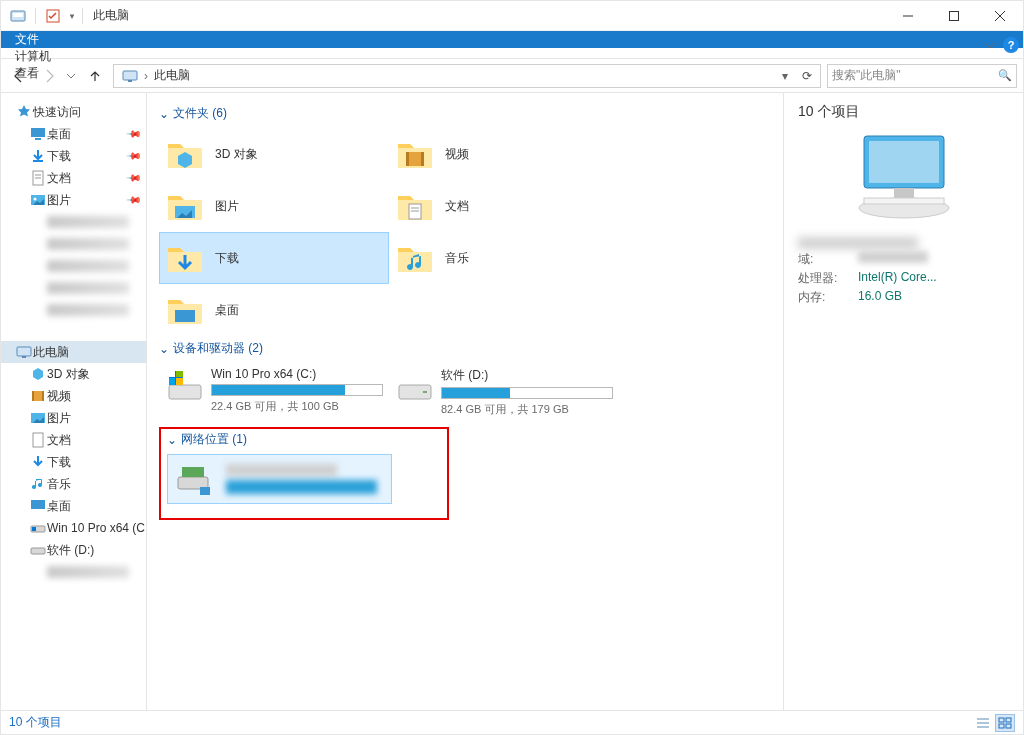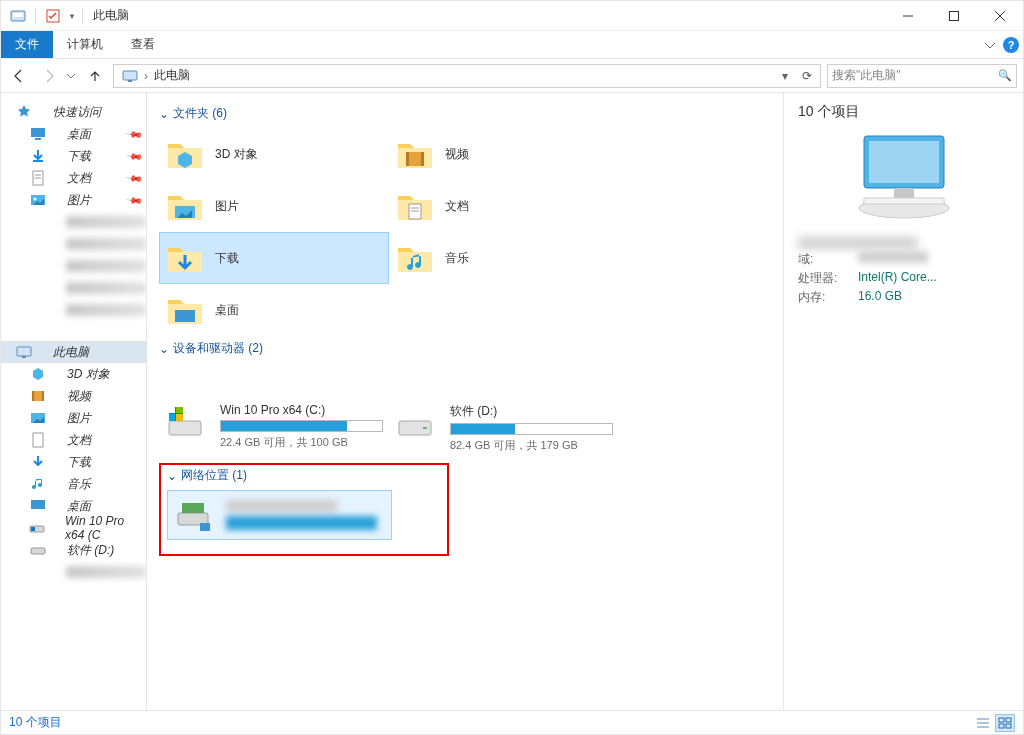--- a/index.html
+++ b/index.html
@@ -9,21 +9,21 @@
   
   .titlebar { height: 30px; display: flex; align-items: center; padding: 0 0 0 6px; background: #fff; border-bottom: 1px solid #f0f0f0; }
   .titlebar .qat { display: flex; align-items: center; gap: 2px; }
   .qat-item { width: 22px; height: 22px; display: flex; align-items: center; justify-content: center; }
   .titlebar .sep { width: 1px; height: 16px; background: #ddd; margin: 0 4px; }
   .titlebar .title { margin-left: 6px; }
   .titlebar .spacer { flex: 1; }
   .winbtn { width: 46px; height: 30px; display: flex; align-items: center; justify-content: center; }
 
   
-  .ribbon { height: 28px; display: flex; align-items: stretch; border-bottom: 1px solid #e5e5e5; position: relative; }
+  .ribbon { height: 28px; display: flex; align-items: stretch; border-bottom: 1px solid #e5e5e5; position: relative; flex-direction: column; }
   .ribbon .tab { padding: 0 14px; display: flex; align-items: center; cursor: default; }
   .ribbon .tab.file { background: #1979ca; color: #fff; }
   .ribbon .right-ctrls { position: absolute; right: 4px; top: 0; height: 100%; display: flex; align-items: center; gap: 8px; }
   .helpcircle { width: 16px; height: 16px; border-radius: 50%; background: #1e88e5; color: #fff; display: flex; align-items: center; justify-content: center; font-size: 11px; font-weight: bold; }
 
   
   .addr-row { height: 34px; display: flex; align-items: center; gap: 6px; padding: 4px 6px; border-bottom: 1px solid #e5e5e5; }
   .nav-arrow { width: 24px; height: 24px; display: flex; align-items: center; justify-content: center; color: #7a7a7a; }
   .nav-arrow.enabled { color: #333; }
   .history-drop { width: 10px; color: #666; }
@@ -32,39 +32,39 @@
   .addr-sep { color: #777; }
   .addr-right { margin-left: auto; display: flex; }
   .addr-right .btn { width: 22px; display: flex; align-items: center; justify-content: center; }
   .search-box { width: 190px; height: 24px; border: 1px solid #cfcfcf; display: flex; align-items: center; padding: 0 4px; color: #888; justify-content: space-between; }
 
   
   .body { flex: 1; display: flex; min-height: 0; }
 
   
   .navpane { width: 146px; border-right: 1px solid #e5e5e5; overflow: hidden; padding-top: 8px; }
-  .nav-item { display: flex; align-items: center; height: 22px; padding-left: 14px; gap: 20px; position: relative; font-style: italic; }
+  .nav-item { display: flex; align-items: center; height: 22px; padding-left: 14px; gap: 0; position: relative; }
   .nav-item.indent { padding-left: 28px; }
   .nav-item.selected { background: #d8e6f2; }
   .nav-item .pin { position: absolute; right: 6px; color: #7a7a7a; font-size: 10px; transform: rotate(45deg); }
   .nav-icon { width: 18px; height: 18px; display: flex; align-items: center; justify-content: center; }
   .nav-group-gap { height: 10px; }
   .blur-row { filter: blur(3px); }
   .blur-block { width: 70%; height: 12px; background: linear-gradient(90deg,#c7c7c7,#e0e0e0); border-radius:2px; }
 
   
   .content { flex: 1; overflow: auto; padding: 8px 12px; position: relative; }
   .group-header { display: flex; align-items: center; gap: 4px; color: #12549e; margin: 4px 0 6px 0; font-size: 12px; }
   .group-header .chev { width: 10px; }
   .tiles { display: flex; flex-wrap: wrap; gap: 0; }
   .tile { width: 230px; height: 52px; display: flex; align-items: center; padding: 0 6px; gap: 10px; }
   .tile.selected { background: #cce8ff; outline: 1px solid #99d1ff; outline-offset: -1px; }
   .tile .icon { width: 40px; height: 40px; display: flex; align-items: center; justify-content: center; }
   .tile .label { flex: 1; }
-  .drive-tile { width: 230px; display: flex; gap: 15px; padding: 4px 6px; margin-top: 36px; }
+  .drive-tile { width: 230px; display: flex; gap: 6px; padding: 4px 6px; }
   .drive-tile .icon { width: 40px; height: 40px; }
   .drive-info { flex:1; display: flex; flex-direction: column; gap: 3px; }
   .drive-bar { height: 12px; border: 1px solid #b8b8b8; position: relative; }
   .drive-bar .fill { position: absolute; inset: 0 auto 0 0; background: #26a0da; }
   .drive-sub { color: #6a6a6a; font-size: 11px; }
 
   .netloc-group { border: 2px solid #e60000; padding: 2px 6px 14px 6px; width: 290px; margin-top: 6px; }
   .netloc-item { display:flex; align-items:center; gap:10px; border:1px solid #99d1ff; background:#e5f3ff; padding:6px; width: 225px; height: 50px; }
   .netloc-item .icon { width: 42px; height: 36px; }
   .netloc-text { flex:1; display:flex; flex-direction:column; gap:4px; filter: blur(3px); }

